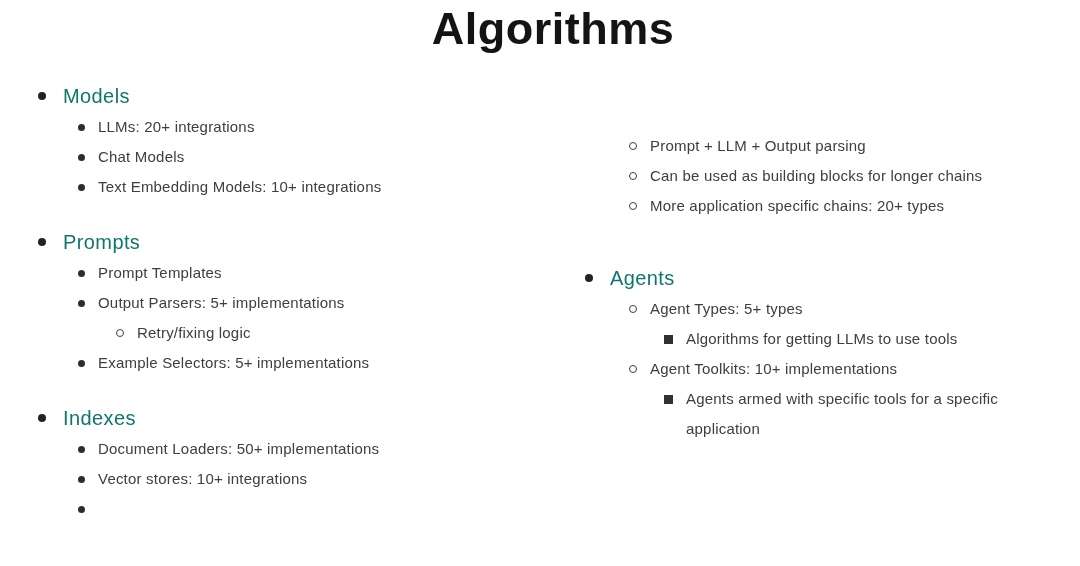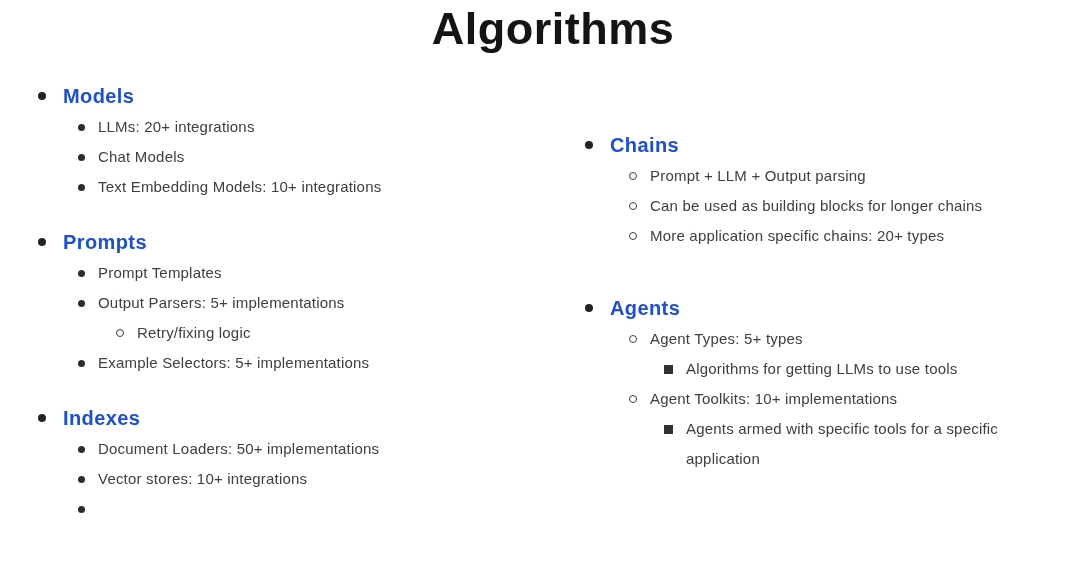--- a/index.html
+++ b/index.html
@@ -42,22 +42,22 @@
   .col-right .section + .section { margin-top: 43px; }
 
   .section-heading {
     display: flex;
     align-items: center;
     height: 28px;
     margin-bottom: 2px;
   }
   .heading-text {
     font-size: 20px;
-    font-weight: 700;
-    color: #1d4ed8;
+    font-weight: 400;
+    color: #0f766e;
     letter-spacing: 0.4px;
   }
   .item {
     display: flex;
     align-items: flex-start;
     line-height: 30px;
   }
   .item-text {
     font-size: 15px;
     color: #3c4043;
@@ -145,24 +145,20 @@
           <span class="bullet b-disc"></span>
           <span class="item-text">Vector stores: 10+ integrations</span>
         </div>
         <div class="item level-1">
           <span class="bullet b-disc"></span>
         </div>
       </div>
     </div>
   <div class="column col-right">
       <div class="section">
-        <div class="section-heading">
-          <span class="bullet"></span>
-          <span class="heading-text">Chains</span>
-        </div>
         <div class="item level-1">
           <span class="bullet b-circle"></span>
           <span class="item-text">Prompt + LLM + Output parsing</span>
         </div>
         <div class="item level-1">
           <span class="bullet b-circle"></span>
           <span class="item-text">Can be used as building blocks for longer chains</span>
         </div>
         <div class="item level-1">
           <span class="bullet b-circle"></span>

